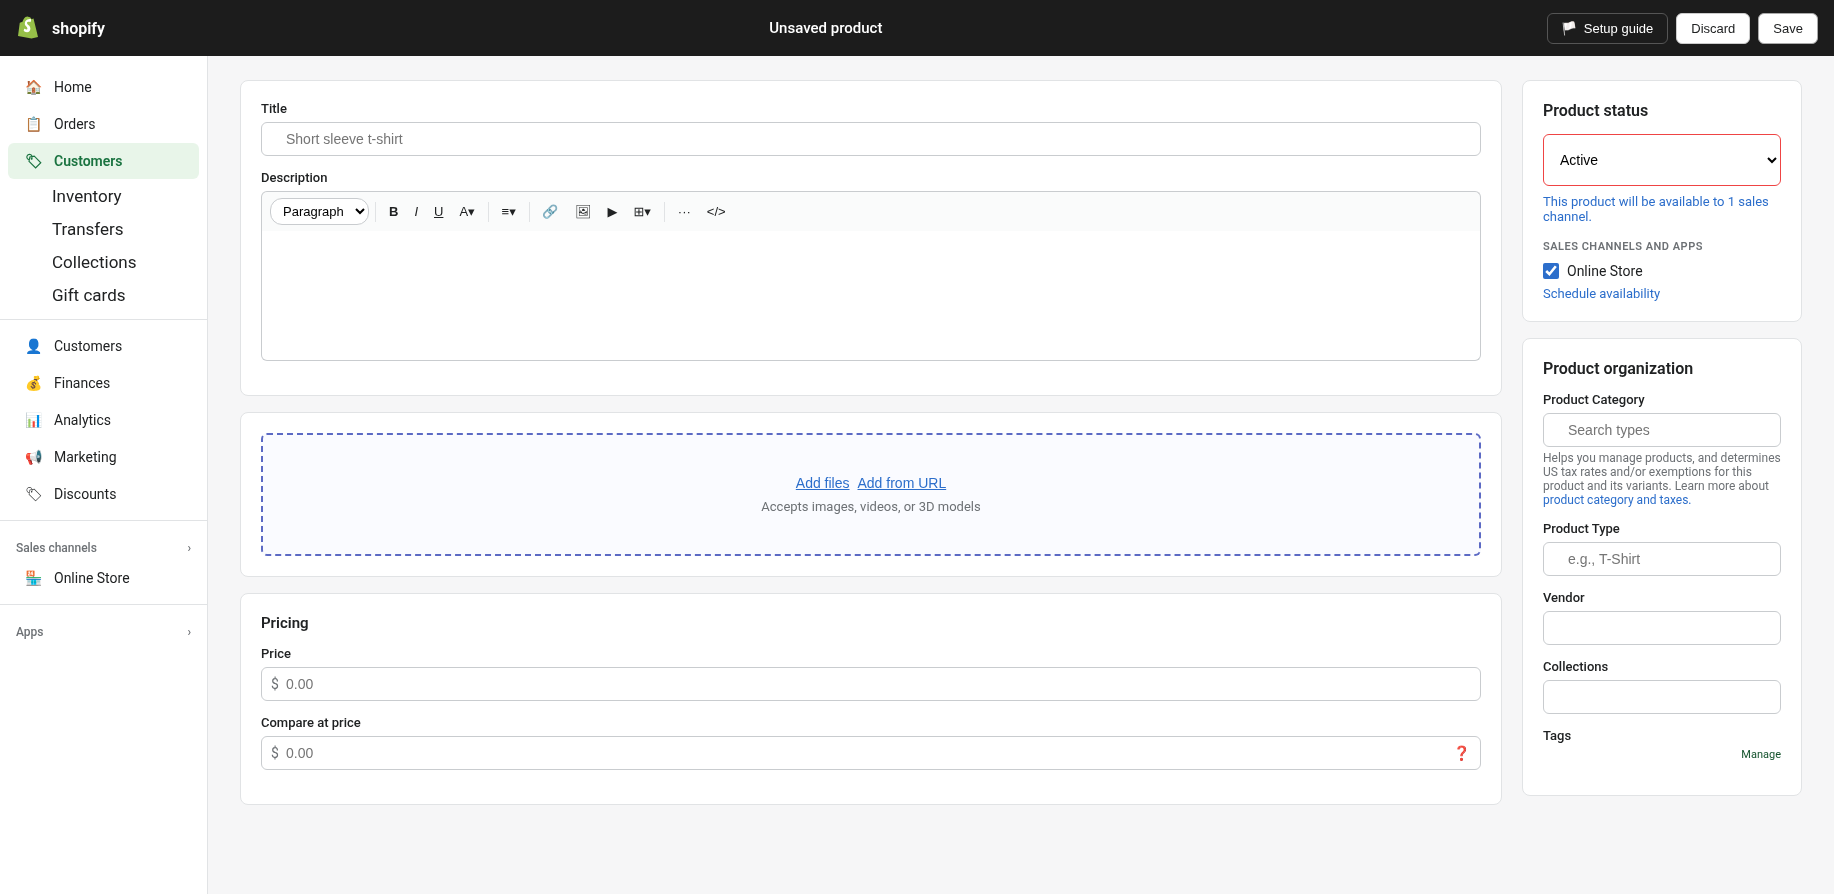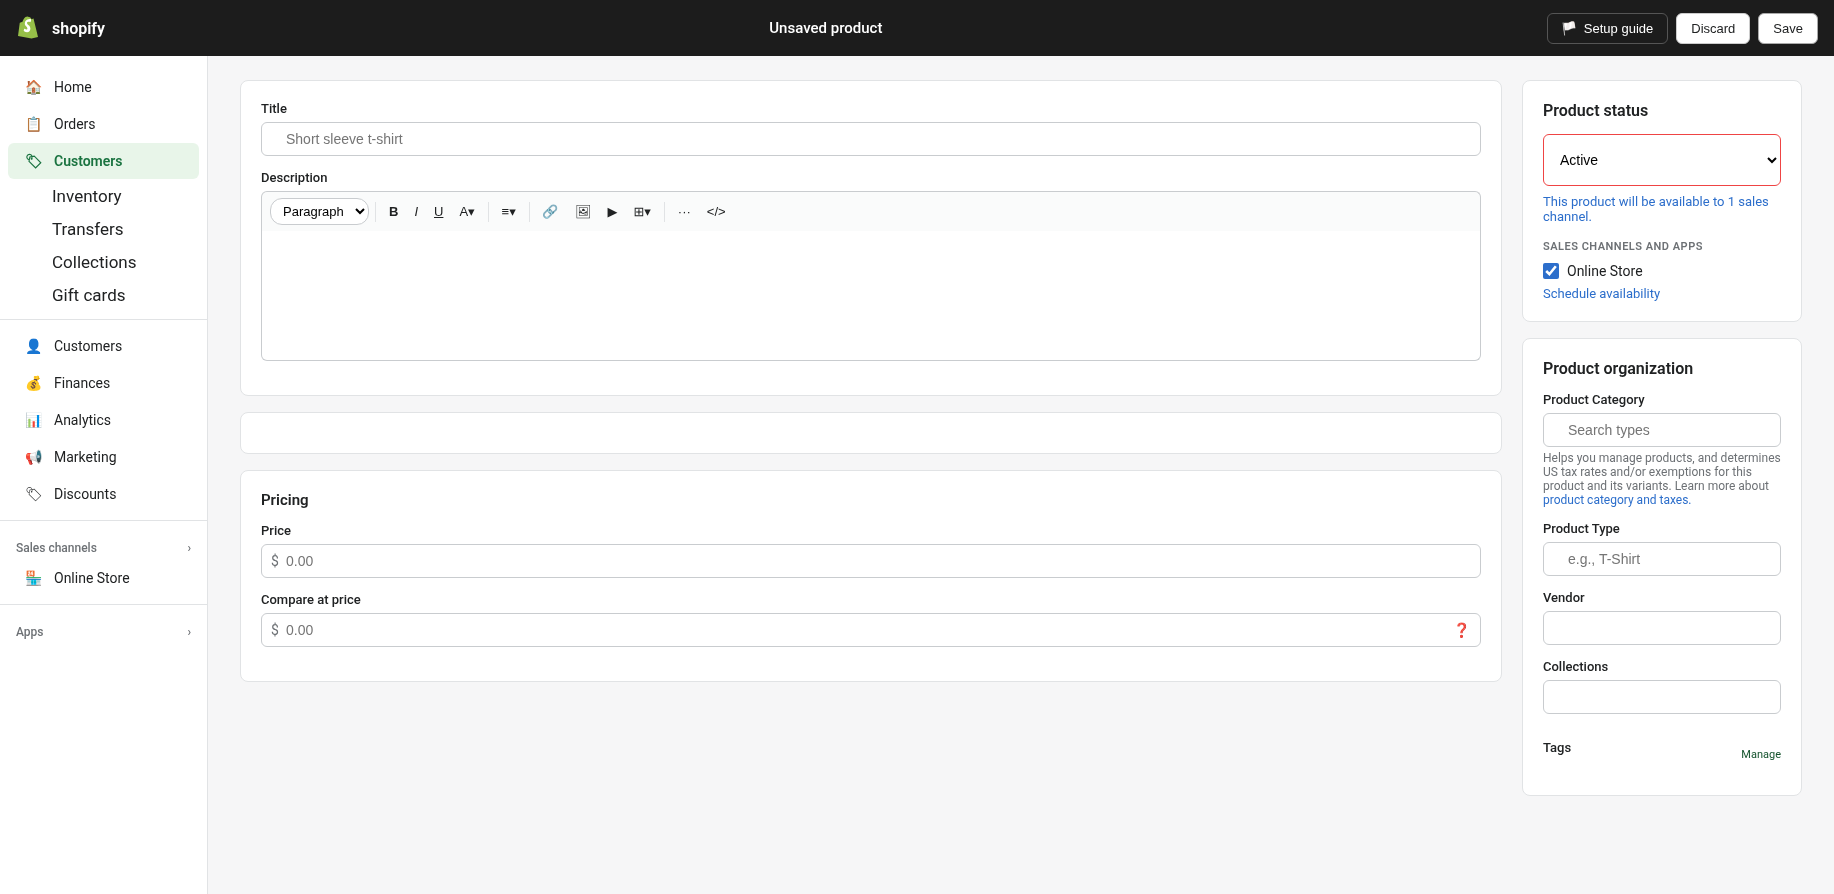--- a/index.html
+++ b/index.html
@@ -108,21 +108,21 @@
 
     .section-header { font-size: 11px; font-weight: 600; color: #6d7175; letter-spacing: 0.5px; text-transform: uppercase; margin-bottom: 10px; }
 
     .checkbox-row { display: flex; align-items: center; gap: 8px; margin-bottom: 6px; }
     .checkbox-row input[type=checkbox] { width: 16px; height: 16px; accent-color: #2c6ecb; }
     .schedule-link { color: #2c6ecb; font-size: 13px; text-decoration: none; cursor: pointer; }
 
     .org-title { font-size: 16px; font-weight: 600; margin-bottom: 14px; }
 
     .field-group { margin-bottom: 14px; }
-    .tags-row { display: flex; justify-content: space-between; align-items: flex-end; margin-bottom: 6px; }
+    .tags-row { display: flex; justify-content: space-between; align-items: flex-start; margin-bottom: 6px; }
     .manage-link { color: #14532d; font-size: 11px; cursor: pointer; text-decoration: none; margin-top: 20px; }
 
     .help-link { color: #2c6ecb; text-decoration: none; }
 
     
     .description-note { font-size: 12px; color: #6d7175; margin-top: 4px; }
   </style>
 </head>
 <body>
 
@@ -245,20 +245,27 @@
             <button class="rte-btn">⊞▾</button>
             <div class="rte-divider-v"></div>
             <button class="rte-btn">···</button>
             <button class="rte-btn">&lt;/&gt;</button>
           </div>
           <div class="rte-body" contenteditable="true" style=""></div>
         </div>
       </div>
 
       <div class="card">
+        <div class="media-dropzone">
+          <div class="media-actions">
+            <button class="link-btn">Add files</button>
+            <button class="link-btn">Add from URL</button>
+          </div>
+          <span class="media-hint">Accepts images, videos, or 3D models</span>
+        </div>
       </div>
 
       <div class="card">
         <div class="field-label" style="font-size:15px; font-weight:600; margin-bottom:14px;">Pricing</div>
 
         <div class="field-group">
           <div class="field-label">Price</div>
           <div class="price-input-wrap">
             <span class="price-prefix">$</span>
             <input class="field-input price-field" type="text" placeholder="0.00" style="">

